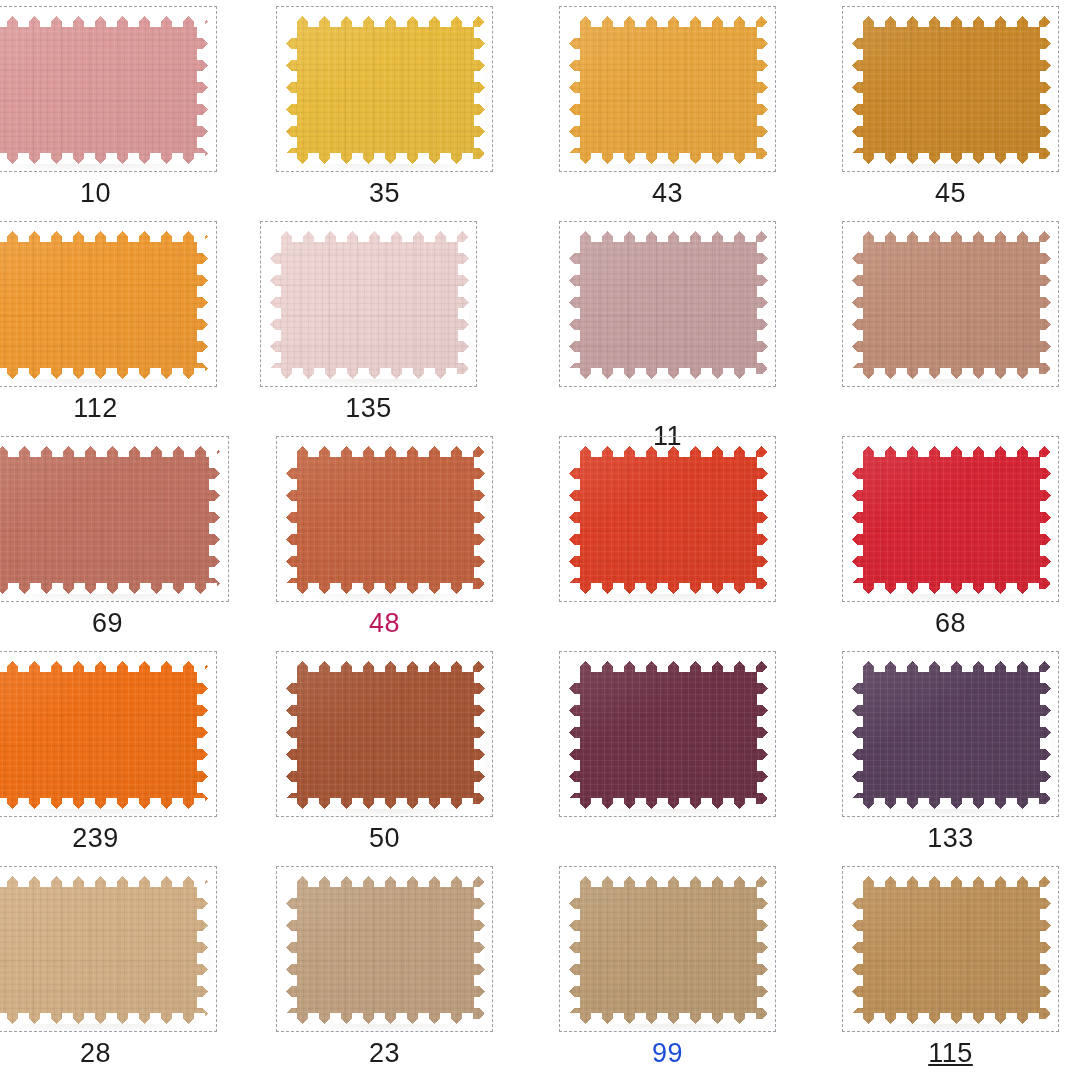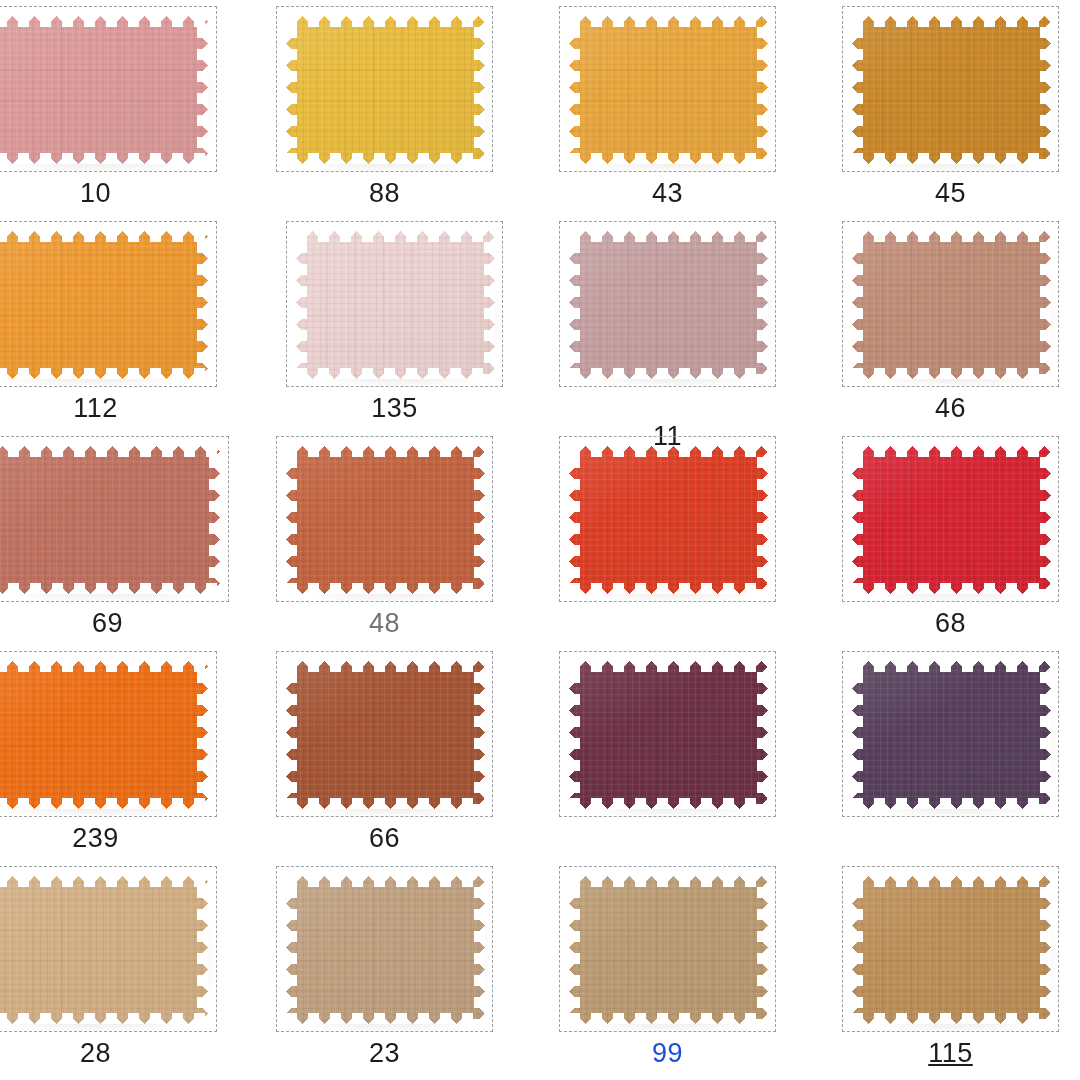--- a/index.html
+++ b/index.html
@@ -191,21 +191,21 @@
           <div class="swatch" style="background-color: rgb(233, 188, 62);">
             <div class="weave"></div>
             <div class="sheen"></div>
             <div class="pink-edge pink-top"></div>
             <div class="pink-edge pink-bottom"></div>
             <div class="pink-edge pink-left"></div>
             <div class="pink-edge pink-right"></div>
           </div>
         </div>
       </div>
-      <div class="label" style="color: rgb(28, 28, 28);">88</div>
+      <div class="label" style="color: rgb(28, 28, 28);">35</div>
     </div>
     <div class="cell col3" style="left: 559px; top: 0px;">
       <div class="frame" style="border-color: rgb(154, 160, 166);">
         <div class="swatch-wrap">
           <div class="swatch-shadow"></div>
           <div class="swatch" style="background-color: rgb(232, 166, 62);">
             <div class="weave"></div>
             <div class="sheen"></div>
             <div class="pink-edge pink-top"></div>
             <div class="pink-edge pink-bottom"></div>
@@ -240,21 +240,21 @@
             <div class="weave"></div>
             <div class="sheen"></div>
             <div class="pink-edge pink-top"></div>
             <div class="pink-edge pink-bottom"></div>
             <div class="pink-edge pink-right"></div>
           </div>
         </div>
       </div>
       <div class="label" style="color: rgb(28, 28, 28);">112</div>
     </div>
-    <div class="cell col2" style="left: 286px; top: 215px;">
+    <div class="cell col2" style="left: 260px; top: 215px;">
       <div class="frame" style="border-color: rgb(154, 160, 166);">
         <div class="swatch-wrap">
           <div class="swatch-shadow"></div>
           <div class="swatch" style="background-color: rgb(236, 210, 208);">
             <div class="weave"></div>
             <div class="sheen"></div>
             <div class="pink-edge pink-top"></div>
             <div class="pink-edge pink-bottom"></div>
             <div class="pink-edge pink-left"></div>
             <div class="pink-edge pink-right"></div>
@@ -286,21 +286,20 @@
           <div class="swatch" style="background-color: rgb(192, 141, 119);">
             <div class="weave"></div>
             <div class="sheen"></div>
             <div class="pink-edge pink-top"></div>
             <div class="pink-edge pink-bottom"></div>
             <div class="pink-edge pink-left"></div>
             <div class="pink-edge pink-right"></div>
           </div>
         </div>
       </div>
-      <div class="label" style="color: rgb(28, 28, 28);">46</div>
     </div>
     <div class="cell col1" style="left: 12px; top: 430px;">
       <div class="frame" style="border-color: rgb(154, 160, 166);">
         <div class="swatch-wrap">
           <div class="swatch-shadow"></div>
           <div class="swatch" style="background-color: rgb(192, 114, 97);">
             <div class="weave"></div>
             <div class="sheen"></div>
             <div class="pink-edge pink-top"></div>
             <div class="pink-edge pink-bottom"></div>
@@ -317,21 +316,21 @@
           <div class="swatch" style="background-color: rgb(195, 100, 65);">
             <div class="weave"></div>
             <div class="sheen"></div>
             <div class="pink-edge pink-top"></div>
             <div class="pink-edge pink-bottom"></div>
             <div class="pink-edge pink-left"></div>
             <div class="pink-edge pink-right"></div>
           </div>
         </div>
       </div>
-      <div class="label" style="color: #737373;">48</div>
+      <div class="label" style="color: #be185d;">48</div>
     </div>
     <div class="cell col3" style="left: 559px; top: 430px;">
       <div class="frame" style="border-color: rgb(154, 160, 166);">
         <div class="swatch-wrap">
           <div class="swatch-shadow"></div>
           <div class="swatch" style="background-color: rgb(220, 63, 38);">
             <div class="weave"></div>
             <div class="sheen"></div>
             <div class="pink-edge pink-top"></div>
             <div class="pink-edge pink-bottom"></div>
@@ -379,21 +378,21 @@
           <div class="swatch" style="background-color: rgb(166, 86, 54);">
             <div class="weave"></div>
             <div class="sheen"></div>
             <div class="pink-edge pink-top"></div>
             <div class="pink-edge pink-bottom"></div>
             <div class="pink-edge pink-left"></div>
             <div class="pink-edge pink-right"></div>
           </div>
         </div>
       </div>
-      <div class="label" style="color: rgb(28, 28, 28);">66</div>
+      <div class="label" style="color: rgb(28, 28, 28);">50</div>
     </div>
     <div class="cell col3" style="left: 559px; top: 645px;">
       <div class="frame" style="border-color: rgb(154, 160, 166);">
         <div class="swatch-wrap">
           <div class="swatch-shadow"></div>
           <div class="swatch" style="background-color: rgb(110, 50, 70);">
             <div class="weave"></div>
             <div class="sheen"></div>
             <div class="pink-edge pink-top"></div>
             <div class="pink-edge pink-bottom"></div>
@@ -410,20 +409,21 @@
           <div class="swatch" style="background-color: rgb(88, 64, 92);">
             <div class="weave"></div>
             <div class="sheen"></div>
             <div class="pink-edge pink-top"></div>
             <div class="pink-edge pink-bottom"></div>
             <div class="pink-edge pink-left"></div>
             <div class="pink-edge pink-right"></div>
           </div>
         </div>
       </div>
+      <div class="label" style="color: rgb(28, 28, 28);">133</div>
     </div>
     <div class="cell col1" style="left: 0px; top: 860px;">
       <div class="frame" style="border-color: rgb(154, 160, 166);">
         <div class="swatch-wrap">
           <div class="swatch-shadow"></div>
           <div class="swatch" style="background-color: rgb(211, 176, 134);">
             <div class="weave"></div>
             <div class="sheen"></div>
             <div class="pink-edge pink-top"></div>
             <div class="pink-edge pink-bottom"></div>

